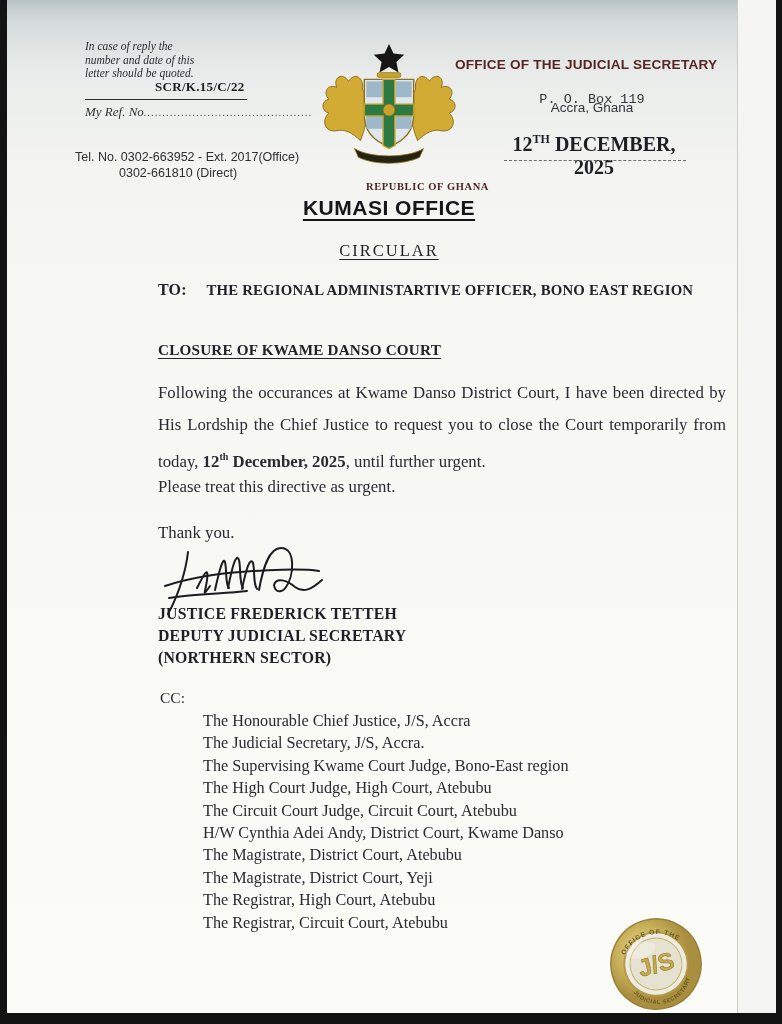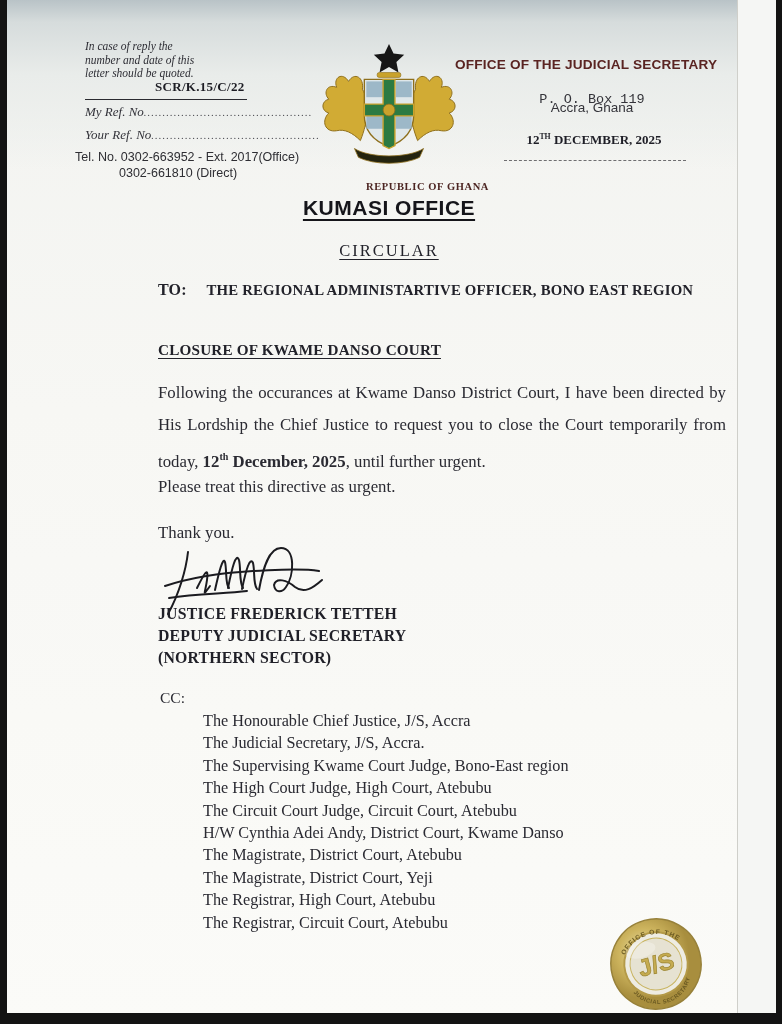--- a/index.html
+++ b/index.html
@@ -37,21 +37,21 @@
           text-decoration:underline;text-decoration-thickness:2.2px;text-underline-offset:4px;}
   .circular{left:262px;top:241px;width:240px;text-align:center;font-size:16.5px;letter-spacing:2px;
             color:#22222a;text-decoration:underline;text-underline-offset:3px;}
   
   .office-title{left:448px;top:57px;font-family:"Liberation Sans",sans-serif;font-size:13.6px;
                 font-weight:bold;color:#5a2422;letter-spacing:.2px;}
   .po-box{left:520px;top:92px;width:130px;text-align:center;font-family:Liberation Mono, monospace;
           font-size:13.5px;color:#34343a;}
   .city{left:520px;top:100px;width:130px;text-align:center;font-family:"Liberation Sans",sans-serif;
         font-size:13.5px;color:#34343a;}
-  .date-line{left:498px;top:132px;width:178px;text-align:center;font-size:13px;font-weight:600;color:#1e1e26;}
+  .date-line{left:498px;top:132px;width:178px;text-align:center;font-size:20px;font-weight:600;color:#1e1e26;}
   .date-line sup,.body-date sup{font-size:60%;vertical-align:super;}
   .date-rule{left:497px;top:160px;width:182px;border-top:1.6px dashed #6e6e70;height:0;}
   
   .to-line{left:151px;top:281px;font-size:14.8px;font-weight:600;color:#22222a;letter-spacing:.2px;}
   .to-line .to-label{font-size:16px;margin-right:16px;}
   .subject{left:151px;top:341px;font-size:15.2px;font-weight:600;color:#22222a;
            text-decoration:underline;text-underline-offset:3px;letter-spacing:.2px;}
   .para1{left:151px;top:377px;width:568px;font-size:16.8px;line-height:32px;text-align:justify;color:#2a2a32;}
   .body-date{font-weight:bold;}
   .para2{left:151px;top:477px;font-size:16.8px;color:#2a2a32;}
@@ -71,23 +71,20 @@
     <div class="top-band"></div>
 
     <div class="abs reply-note">
       <div>In   case of reply the</div>
       <div>number and date of this</div>
       <div>letter should be quoted.</div>
     </div>
     <div class="abs ref-code">SCR/K.15/C/22</div>
     <div class="abs ref-line my-ref">
       <span>My Ref. No</span><span class="dots">.............................................</span>
-    </div>
-    <div class="abs ref-line your-ref">
-      <span>Your Ref. No</span><span class="dots">.............................................</span>
     </div>
     <div class="abs tel tel1">Tel. No. 0302-663952  - Ext. 2017(Office)</div>
     <div class="abs tel tel2">0302-661810 (Direct)</div>
 
     <svg class="abs crest" viewBox="0 0 150 140">
       <path d="M75,2 l4.6,9.8 10.8,1.2 -7.9,7.3 2.1,10.6 -9.6,-5.4 -9.6,5.4 2.1,-10.6 -7.9,-7.3 10.8,-1.2 z" fill="#161616"></path>
       <rect x="63" y="31" width="24" height="5" rx="2" fill="#c9a22c" stroke="#8e6f1c" stroke-width="0.6"></rect>
       <path d="M46,100 C38,92 30,88 22,90 C10,92 6,80 14,72 C6,70 6,60 14,58 C8,52 12,42 22,46 C18,36 28,30 34,40 C40,30 50,36 48,48 C56,60 54,80 46,100 z" fill="#d1ab34" stroke="#8e6f1c" stroke-width="1"></path>
       <path d="M46,100 C38,92 30,88 22,90 C10,92 6,80 14,72 C6,70 6,60 14,58 C8,52 12,42 22,46 C18,36 28,30 34,40 C40,30 50,36 48,48 C56,60 54,80 46,100 z" fill="#d1ab34" stroke="#8e6f1c" stroke-width="1" transform="translate(150,0) scale(-1,1)"></path>
       <path d="M50,38 h50 v36 c0,18 -11,27 -25,32 c-14,-5 -25,-14 -25,-32 z" fill="#dfe7ea" stroke="#8e6f1c" stroke-width="1.4"></path>

